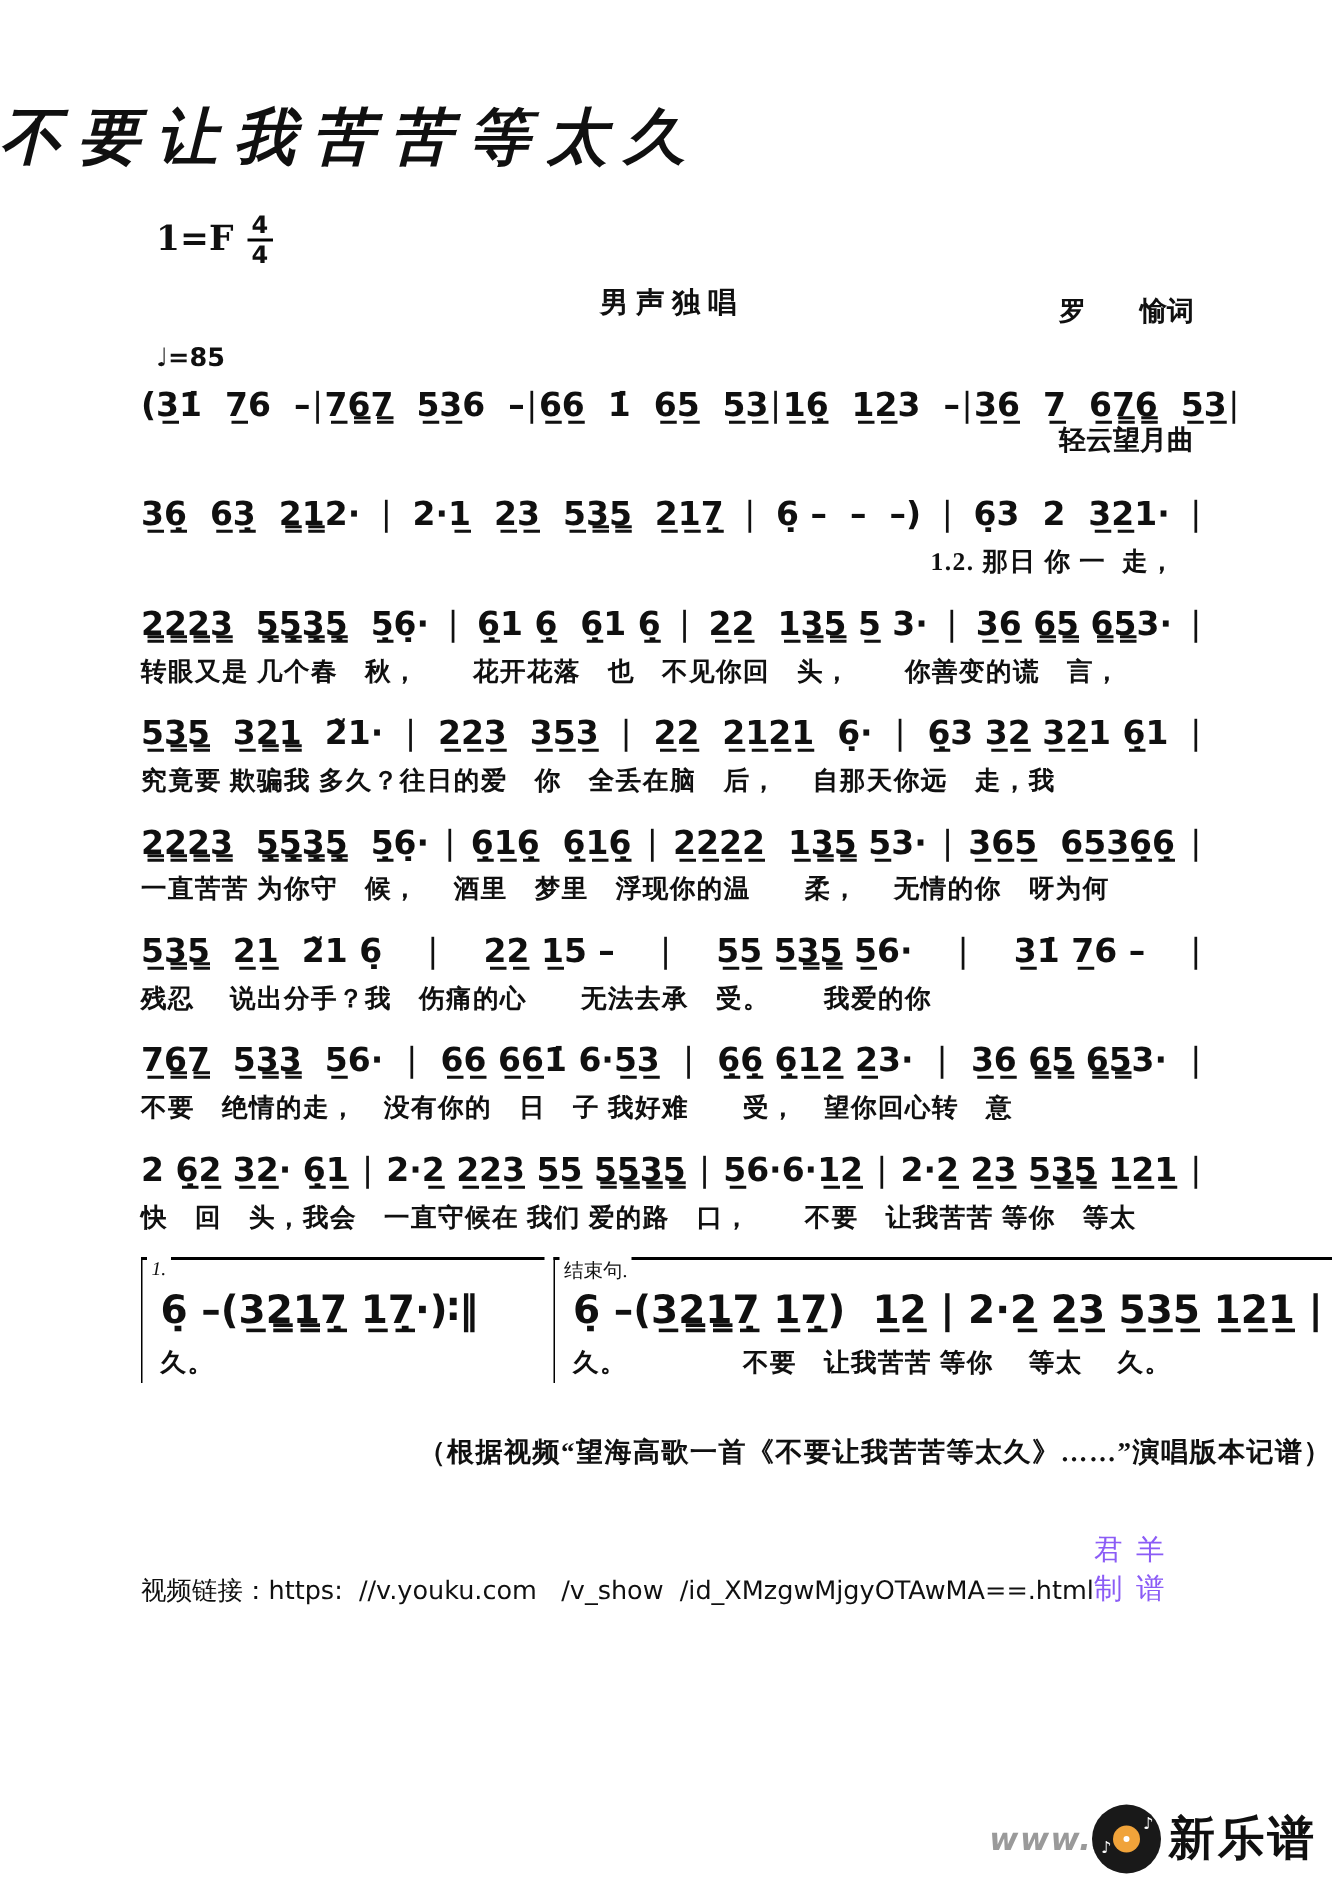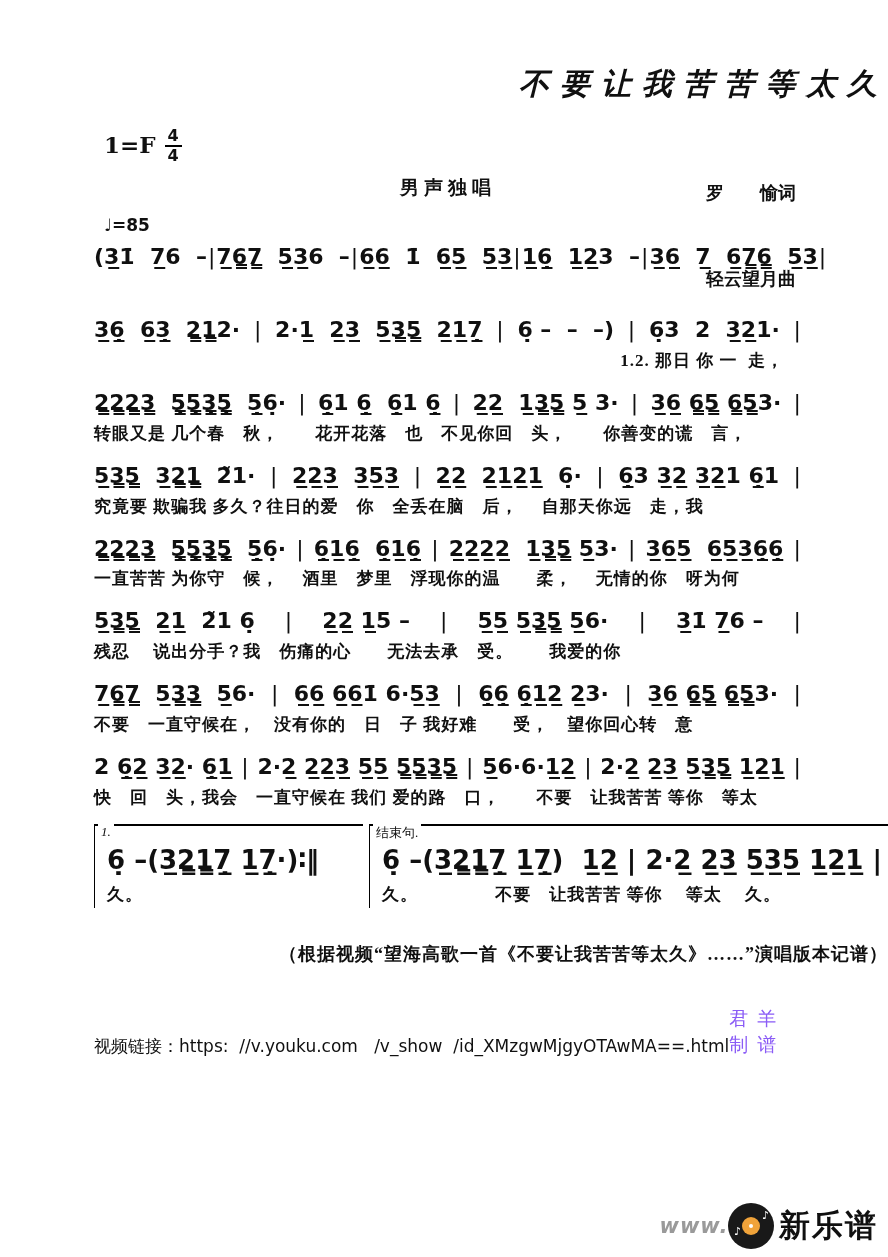--- a/index.html
+++ b/index.html
@@ -1,20 +1,20 @@
 <!DOCTYPE html>
 <html><head>
 <meta charset="utf-8">
 <style>
   html,body{margin:0;padding:0;background:#fff;}
   .page{position:relative;width:888px;height:1257px;background:#ffffff;color:#101010;
         font-family:"DejaVu Sans",sans-serif;overflow:hidden;}
   
-  .title{margin:64px 0 14px 0;text-align:right;font-family:"DejaVu Serif",serif;
-         font-size:30px;font-weight:900;letter-spacing:11px;font-style:italic;}
+  .title{margin:64px 0 14px 0;text-align:left;font-family:"DejaVu Serif",serif;
+         font-size:41px;font-weight:900;letter-spacing:11px;font-style:italic;}
   .meta{position:relative;margin:10px 92px 0 100px;height:72px;}
   .key-sig{position:absolute;left:4px;top:8px;font-family:"DejaVu Serif",serif;
            font-size:23px;font-weight:bold;}
   .meter{display:inline-block;text-align:center;vertical-align:-8px;margin-left:9px;
          font-size:16px;line-height:1.1;font-weight:bold;font-family:"DejaVu Sans",sans-serif;}
   .meter-top{display:block;border-bottom:2px solid #000;padding:0 3px;}
   .meter-bottom{display:block;}
   .part{position:absolute;left:0;right:0;top:56px;text-align:center;font-size:19px;
         letter-spacing:5px;font-family:"Liberation Serif",serif;font-weight:600;}
   .credits{position:absolute;right:0;top:2px;font-size:18px;line-height:1.6;
@@ -167,21 +167,21 @@
         <div class="notes-row">
           <span class="measure">7̲6̳7̳  5̲3̳3̳  5̲6·</span>
           <span class="bar">|</span>
           <span class="measure">6̲6̲ 6̲6̲1̇ 6·5̲3̲</span>
           <span class="bar">|</span>
           <span class="measure">6̲̣6̲̣ 6̲̣1̲2̲ 2̲3·</span>
           <span class="bar">|</span>
           <span class="measure">3̲6̲ 6̳5̳ 6̳5̳3·</span>
           <span class="bar">|</span>
         </div>
-        <div class="lyrics">不要　一直守候在，　没有你的　日　子 我好难　　受，　望你回心转　意</div>
+        <div class="lyrics">不要　绝情的走，　没有你的　日　子 我好难　　受，　望你回心转　意</div>
       </div>
       <div class="system">
         <div class="notes-row">
           <span class="measure">2 6̲̣2̲ 3̲2̲· 6̲̣1̲</span>
           <span class="bar">|</span>
           <span class="measure">2·2̲ 2̲2̲3̲ 5̲5̲ 5̳5̳3̳5̳</span>
           <span class="bar">|</span>
           <span class="measure">5̲6·6·1̲2̲</span>
           <span class="bar">|</span>
           <span class="measure">2·2̲ 2̲3̲ 5̲3̳5̳ 1̲2̲1̲</span>

